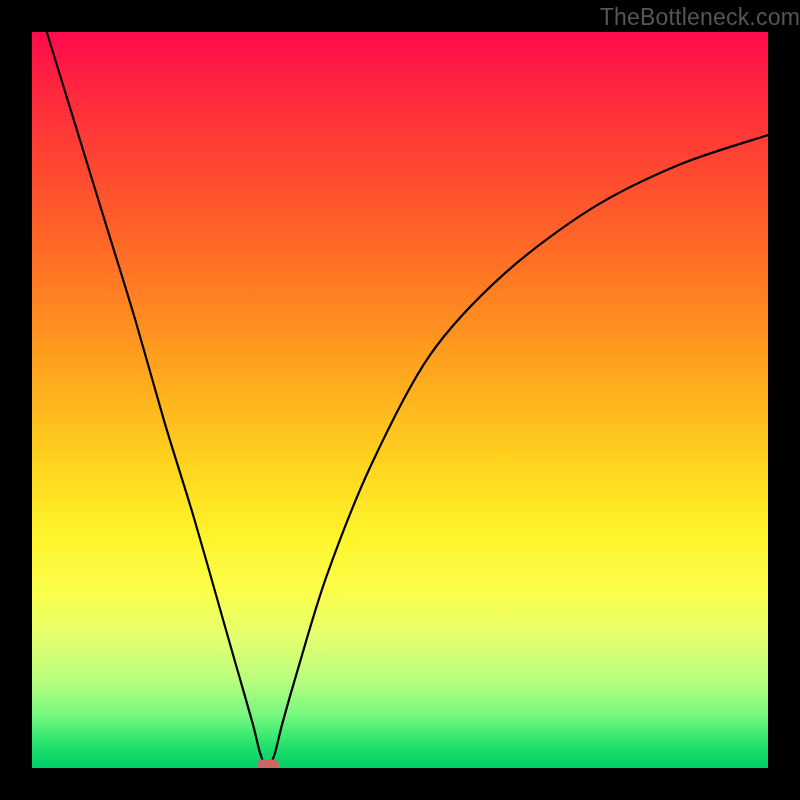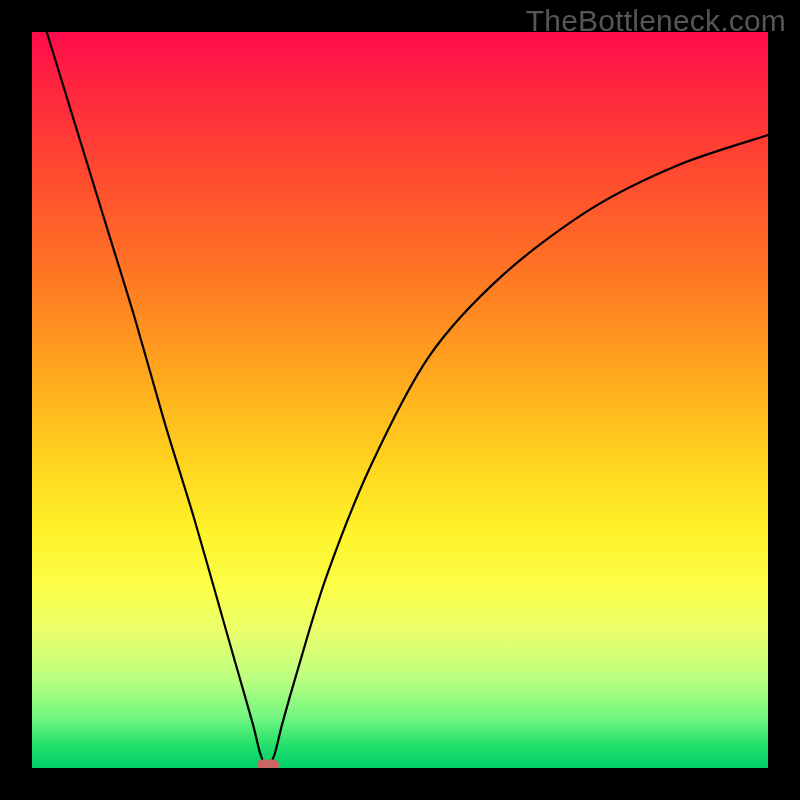--- a/index.html
+++ b/index.html
@@ -15,23 +15,23 @@
     position: absolute;
     top: 0;
     left: 0;
     width: 800px;
     height: 800px;
     background: #000;
   }
   .watermark {
     position: absolute;
     top: 4px;
-    right: 14px;
+    right: 0;
     color: #565656;
-    font-size: 30px;
+    font-size: 23px;
     font-weight: 500;
     letter-spacing: 0.2px;
     z-index: 50;
   }
   .plot-area {
     position: absolute;
     top: 32px;
     left: 32px;
     width: 736px;
     height: 736px;

